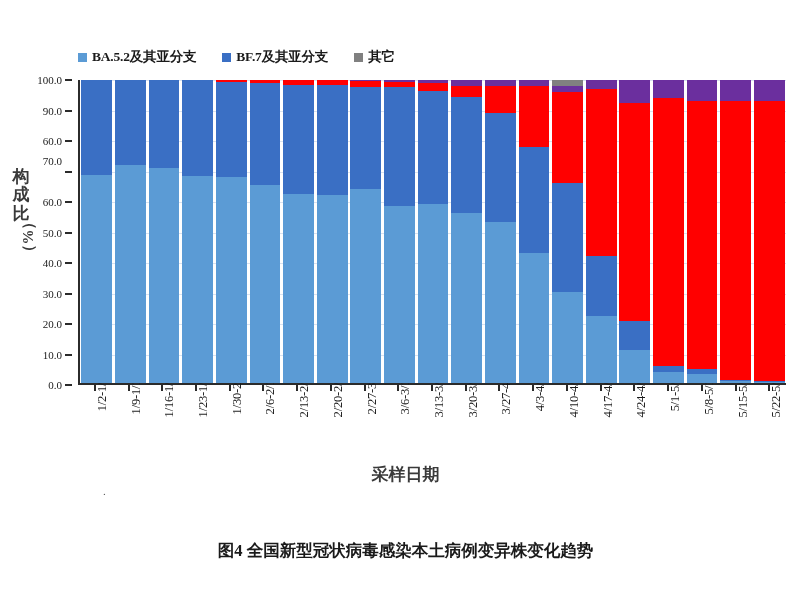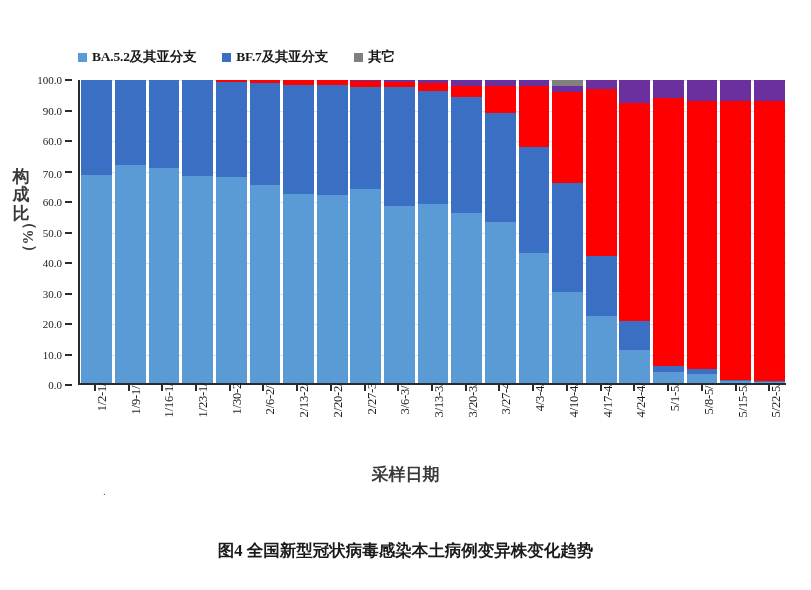--- a/index.html
+++ b/index.html
@@ -229,21 +229,21 @@
     <div class="ytick" style="top: 244px;">20.0</div>
     <div class="ytick-mark" style="top: 244px;"></div>
     <div class="ytick" style="top: 213.5px;">30.0</div>
     <div class="ytick-mark" style="top: 213.5px;"></div>
     <div class="ytick" style="top: 183px;">40.0</div>
     <div class="ytick-mark" style="top: 183px;"></div>
     <div class="ytick" style="top: 152.5px; text-align: right;">50.0</div>
     <div class="ytick-mark" style="top: 152.5px;"></div>
     <div class="ytick" style="top: 122px;">60.0</div>
     <div class="ytick-mark" style="top: 122px;"></div>
-    <div class="ytick" style="top: 94px;">70.0</div>
+    <div class="ytick" style="top: 81px;">70.0</div>
     <div class="ytick-mark" style="top: 91.5px;"></div>
     <div class="ytick" style="top: 61px;">60.0</div>
     <div class="ytick-mark" style="top: 61px;"></div>
     <div class="ytick" style="top: 30.5px;">90.0</div>
     <div class="ytick-mark" style="top: 30.5px;"></div>
     <div class="ytick" style="top: 0px;">100.0</div>
     <div class="ytick-mark" style="top: 0px;"></div>
   </div>
 
 <div id="chart-area">

